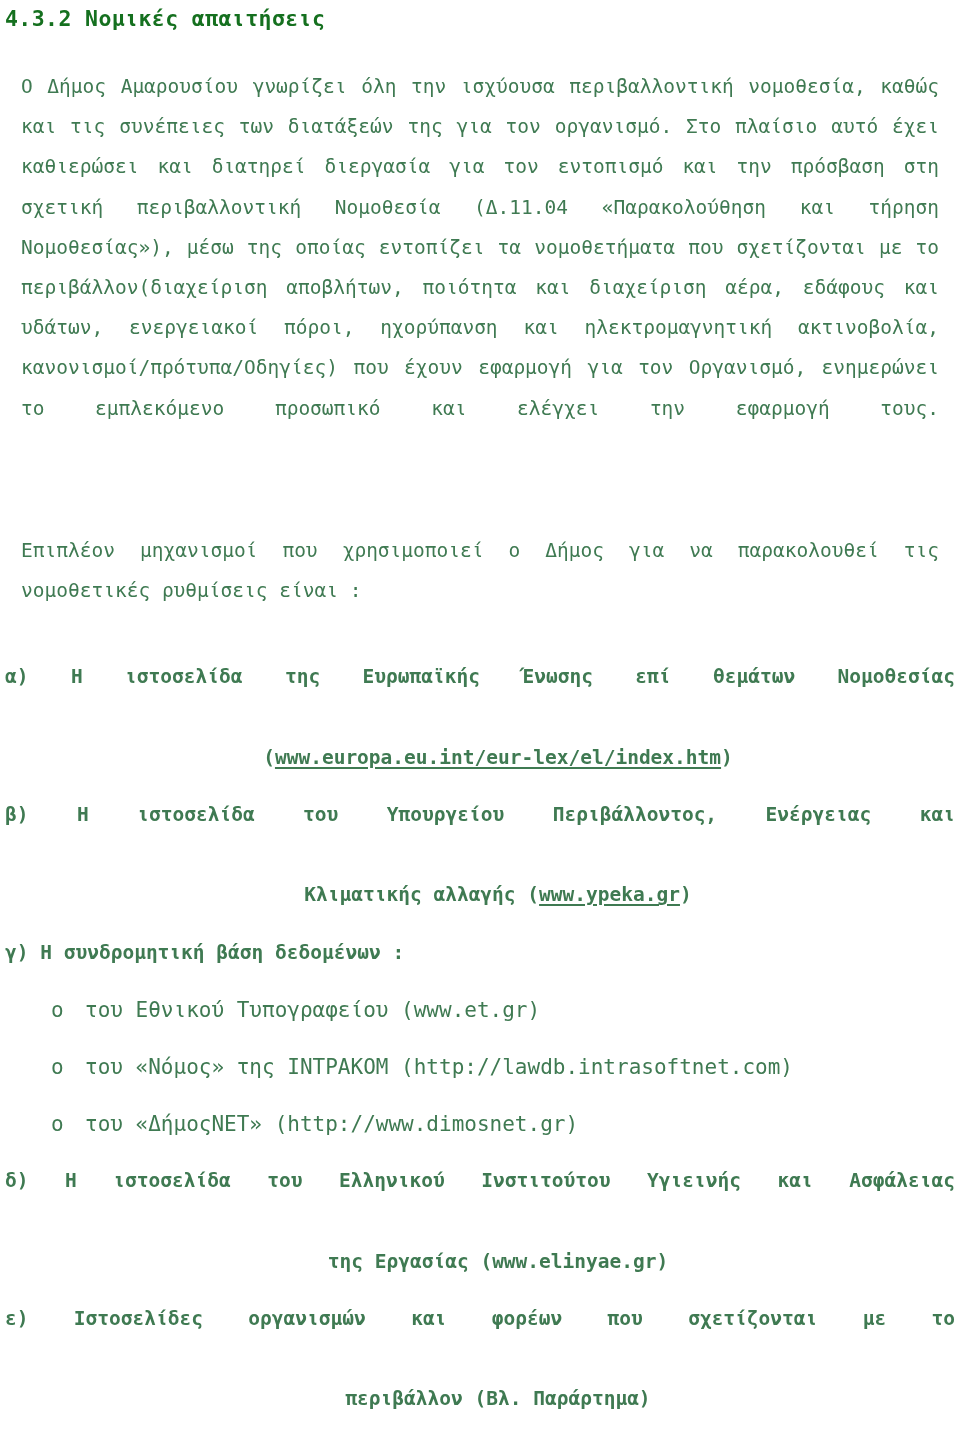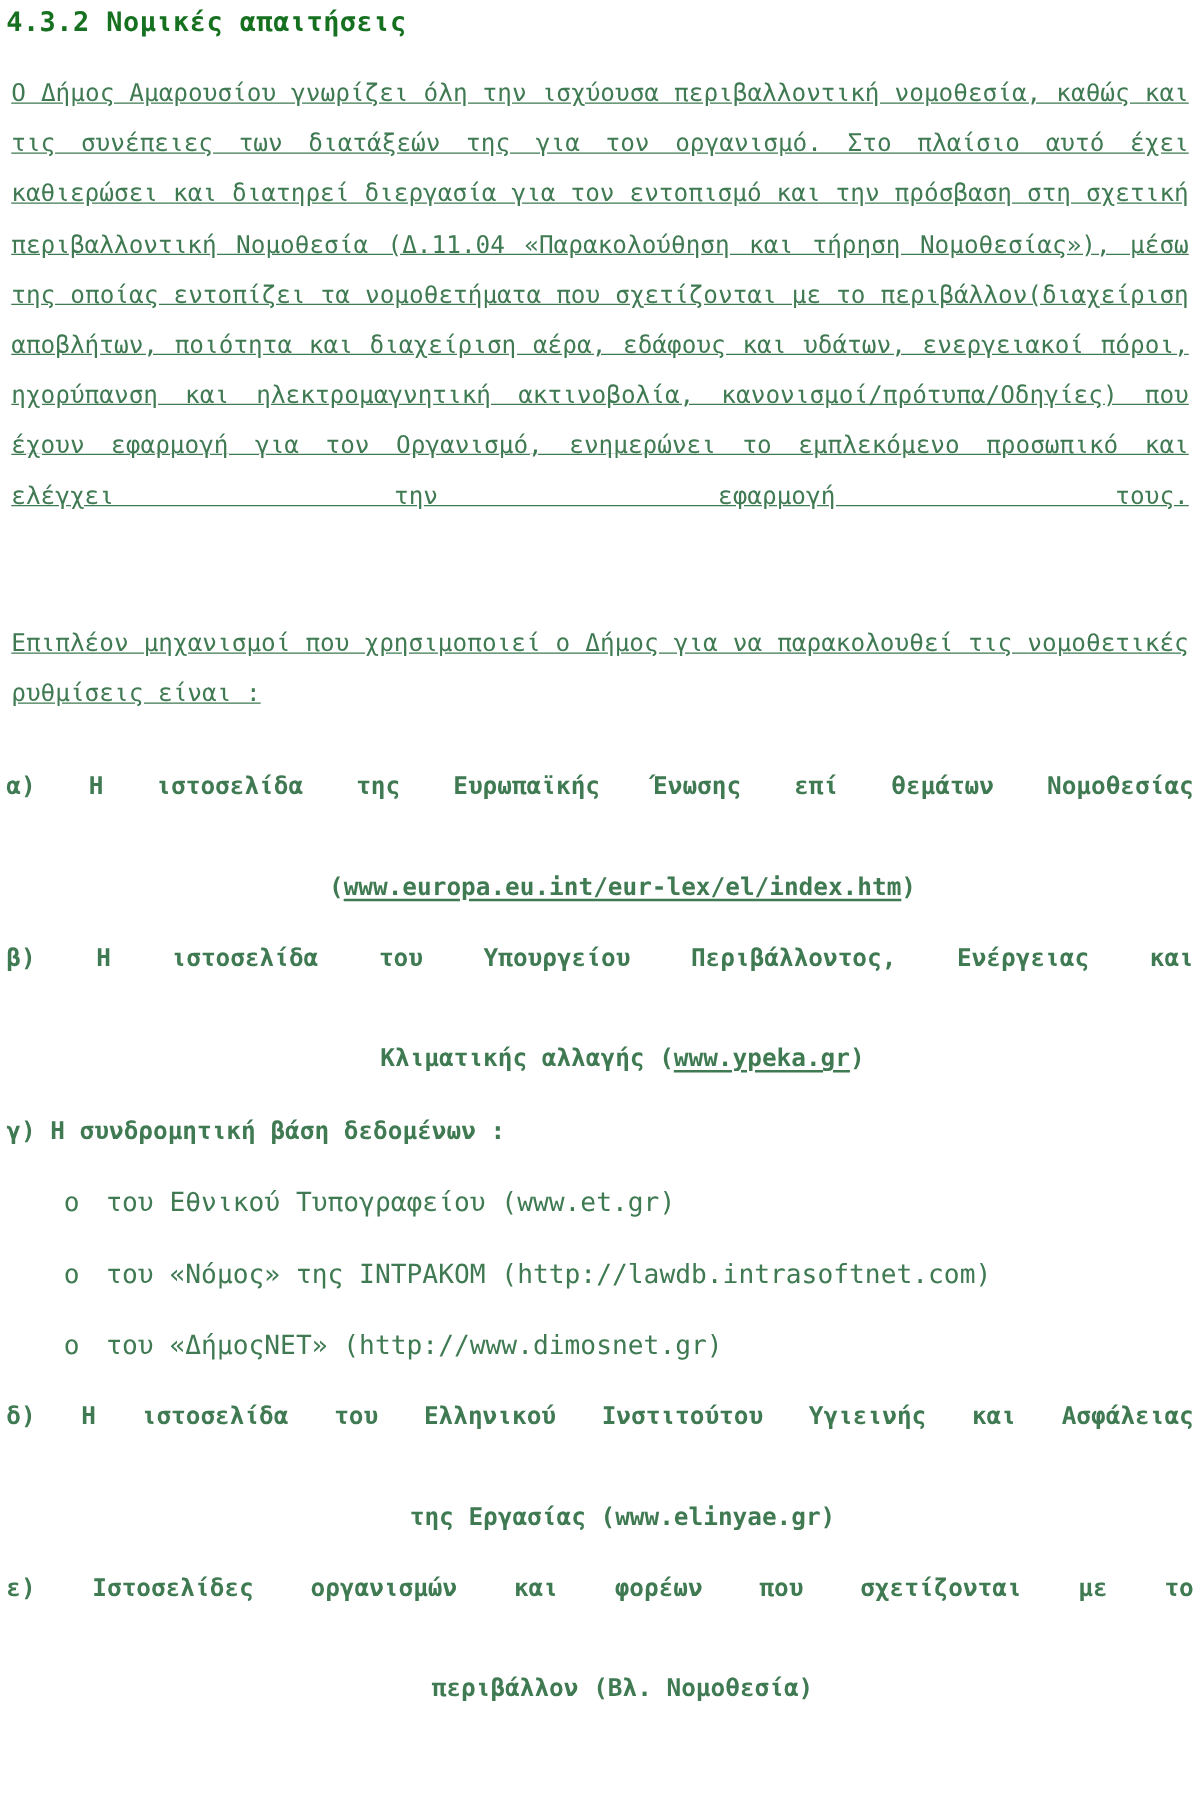--- a/index.html
+++ b/index.html
@@ -42,28 +42,27 @@
     line-height: 30px;
     white-space: nowrap;
   }
 
   .heading-block-1 { margin-top: 0px; }
   .heading-block-2 { margin-top: 0px; }
 
   p.para {
     font-size: 19.5px;
     line-height: 40.2px;
-    margin: 4px;
+    margin: 16px;
     padding: 0;
     text-align: justify;
     text-justify: inter-word;
     color: #3f7a52;
     letter-spacing: 0px;
     word-spacing: 0px;
-    text-decoration: underline;
   }
 
   
   p.para.full-justify::after {
     content: "";
     display: inline-block;
     width: 100%;
   }
 
   .gap-sm { height: 17px; }
@@ -174,21 +173,21 @@
 
     <div class="item">
       <span class="item-line-first">δ) Η ιστοσελίδα του Ελληνικού Ινστιτούτου Υγιεινής και Ασφάλειας</span>
       <span class="item-cont">της Εργασίας (www.elinyae.gr)</span>
     </div>
 
     <div class="gap-sm"></div>
 
     <div class="item">
       <span class="item-line-first">ε) Ιστοσελίδες οργανισμών και φορέων που σχετίζονται με το</span>
-      <span class="item-cont">περιβάλλον (Βλ. Νομοθεσία)</span>
+      <span class="item-cont">περιβάλλον (Βλ. Παράρτημα)</span>
     </div>
 
     <div class="gap-xxl"></div>
 
     <h2 class="heading heading-block-2">4.3.3 Αντικειμενικοί σκοποί και στόχοι</h2>
 
   </div>
 </div>
 
 </body></html>

